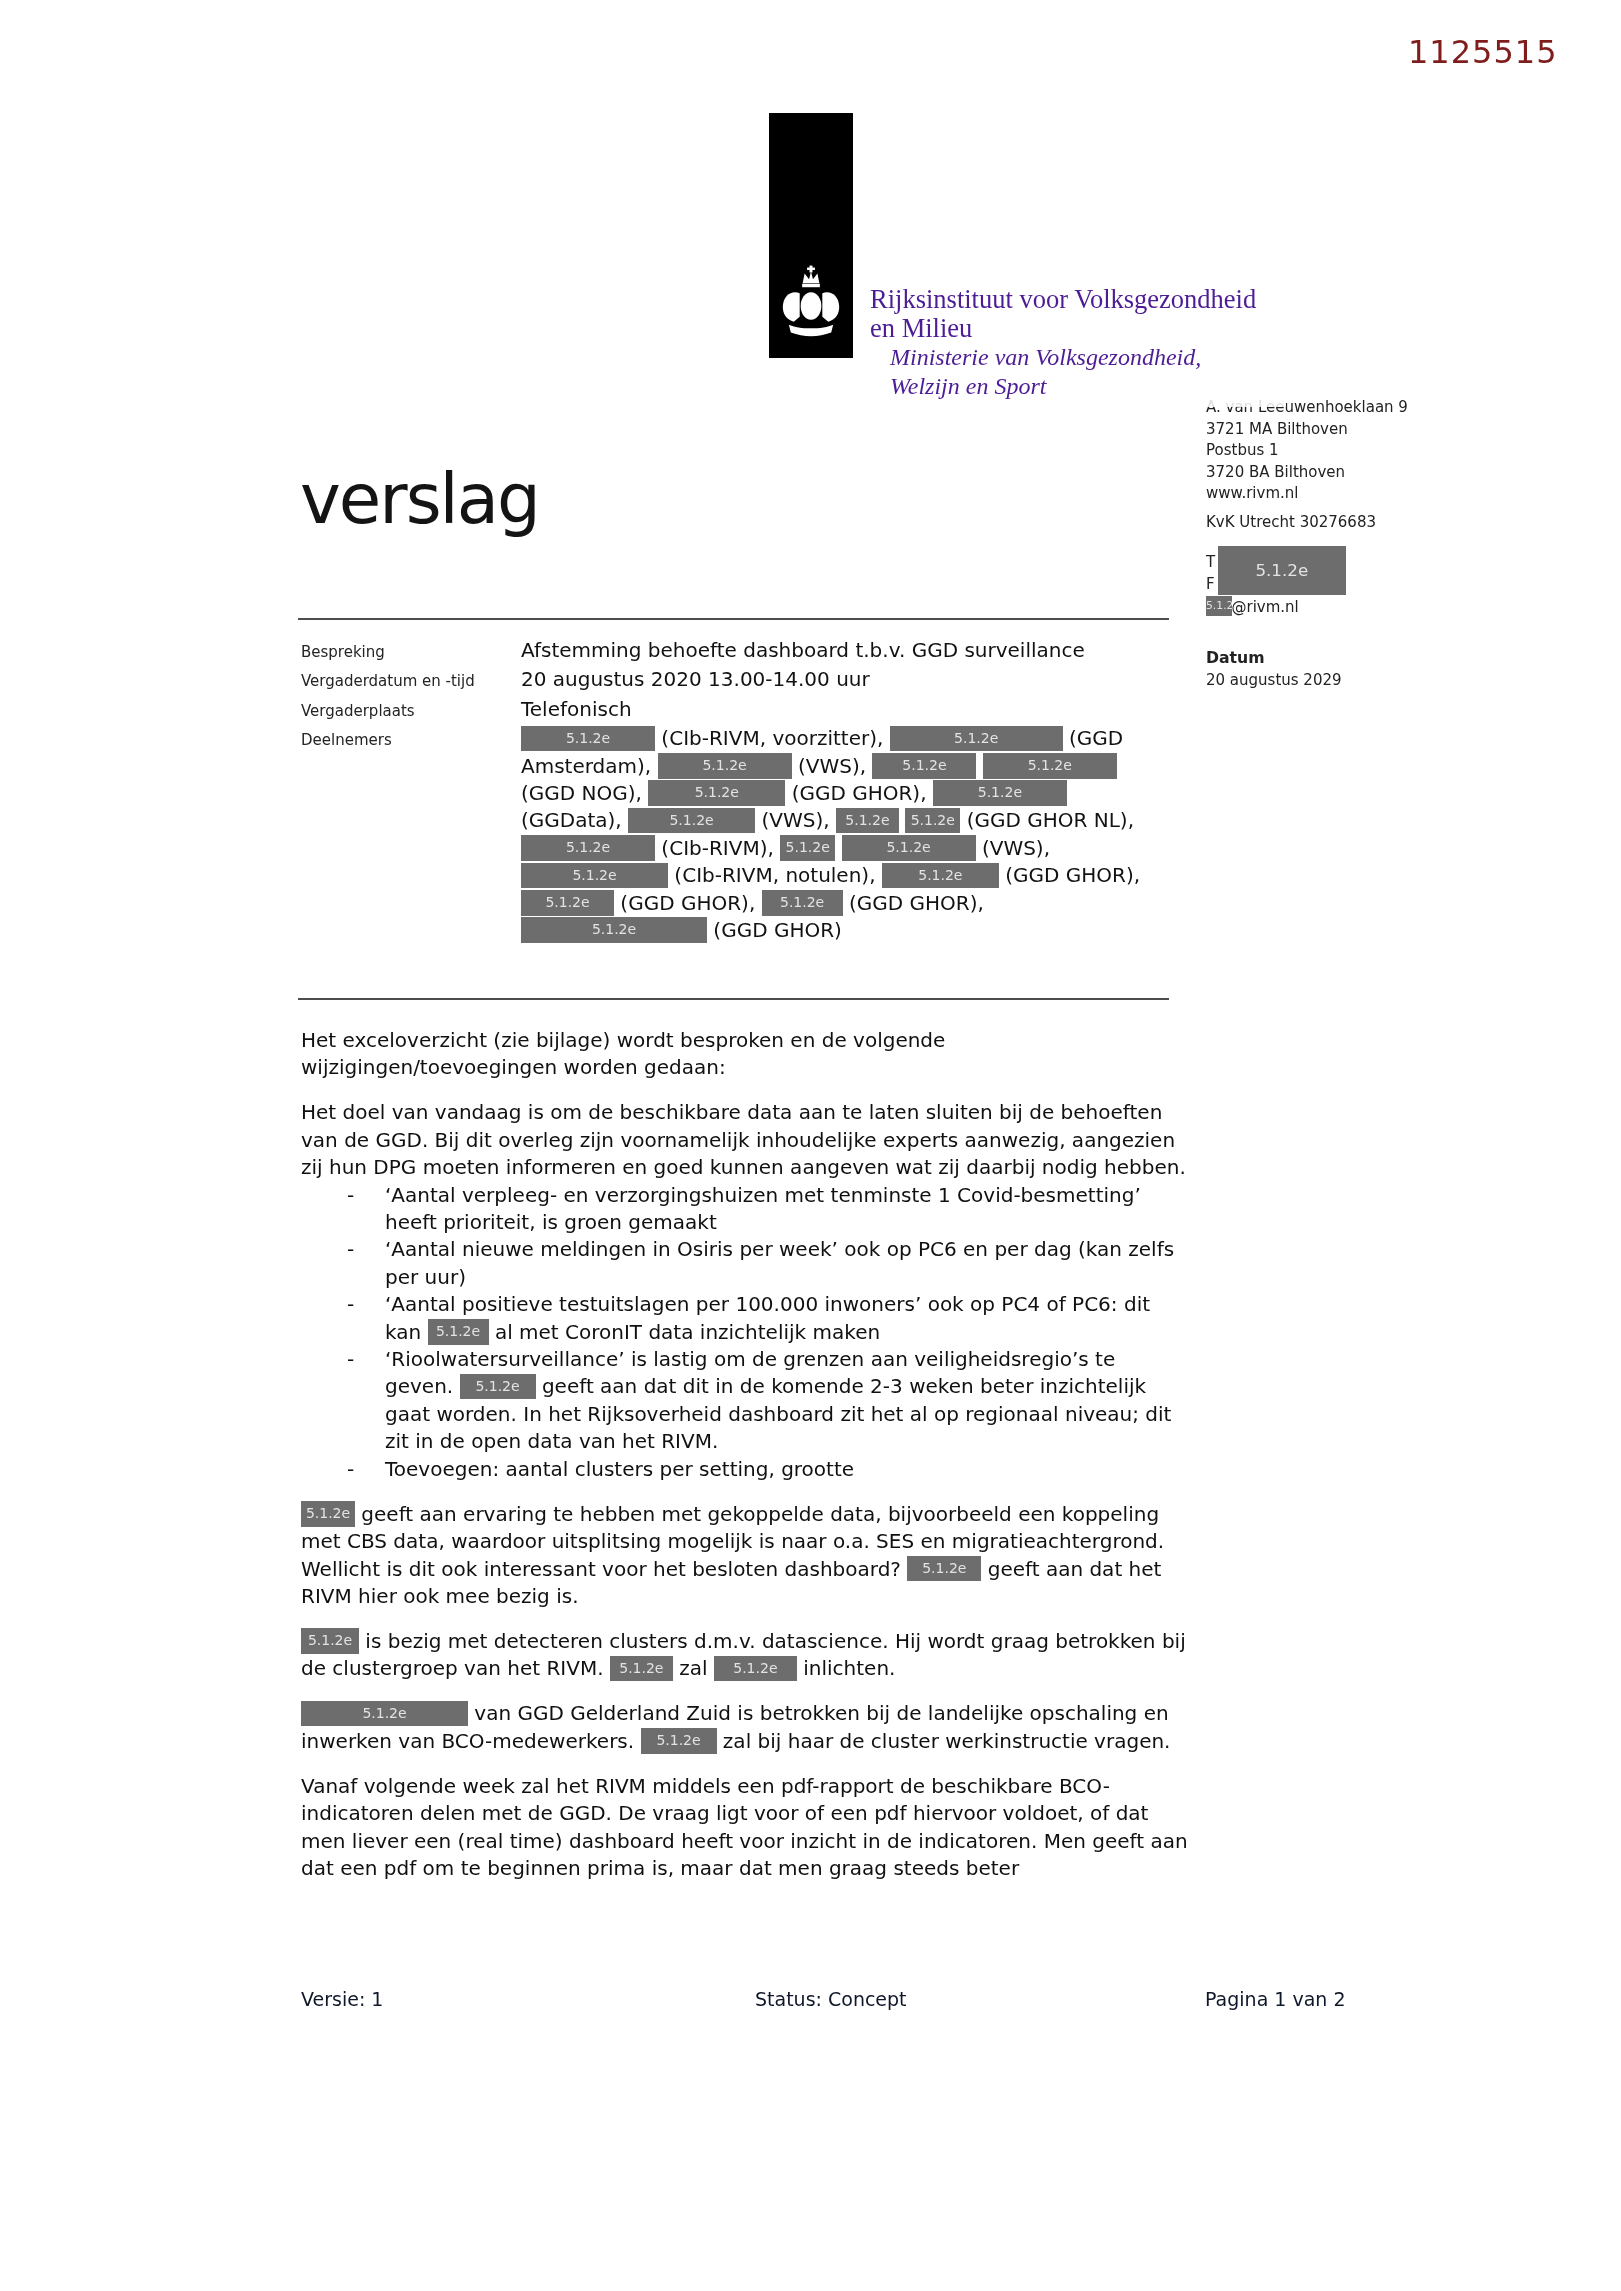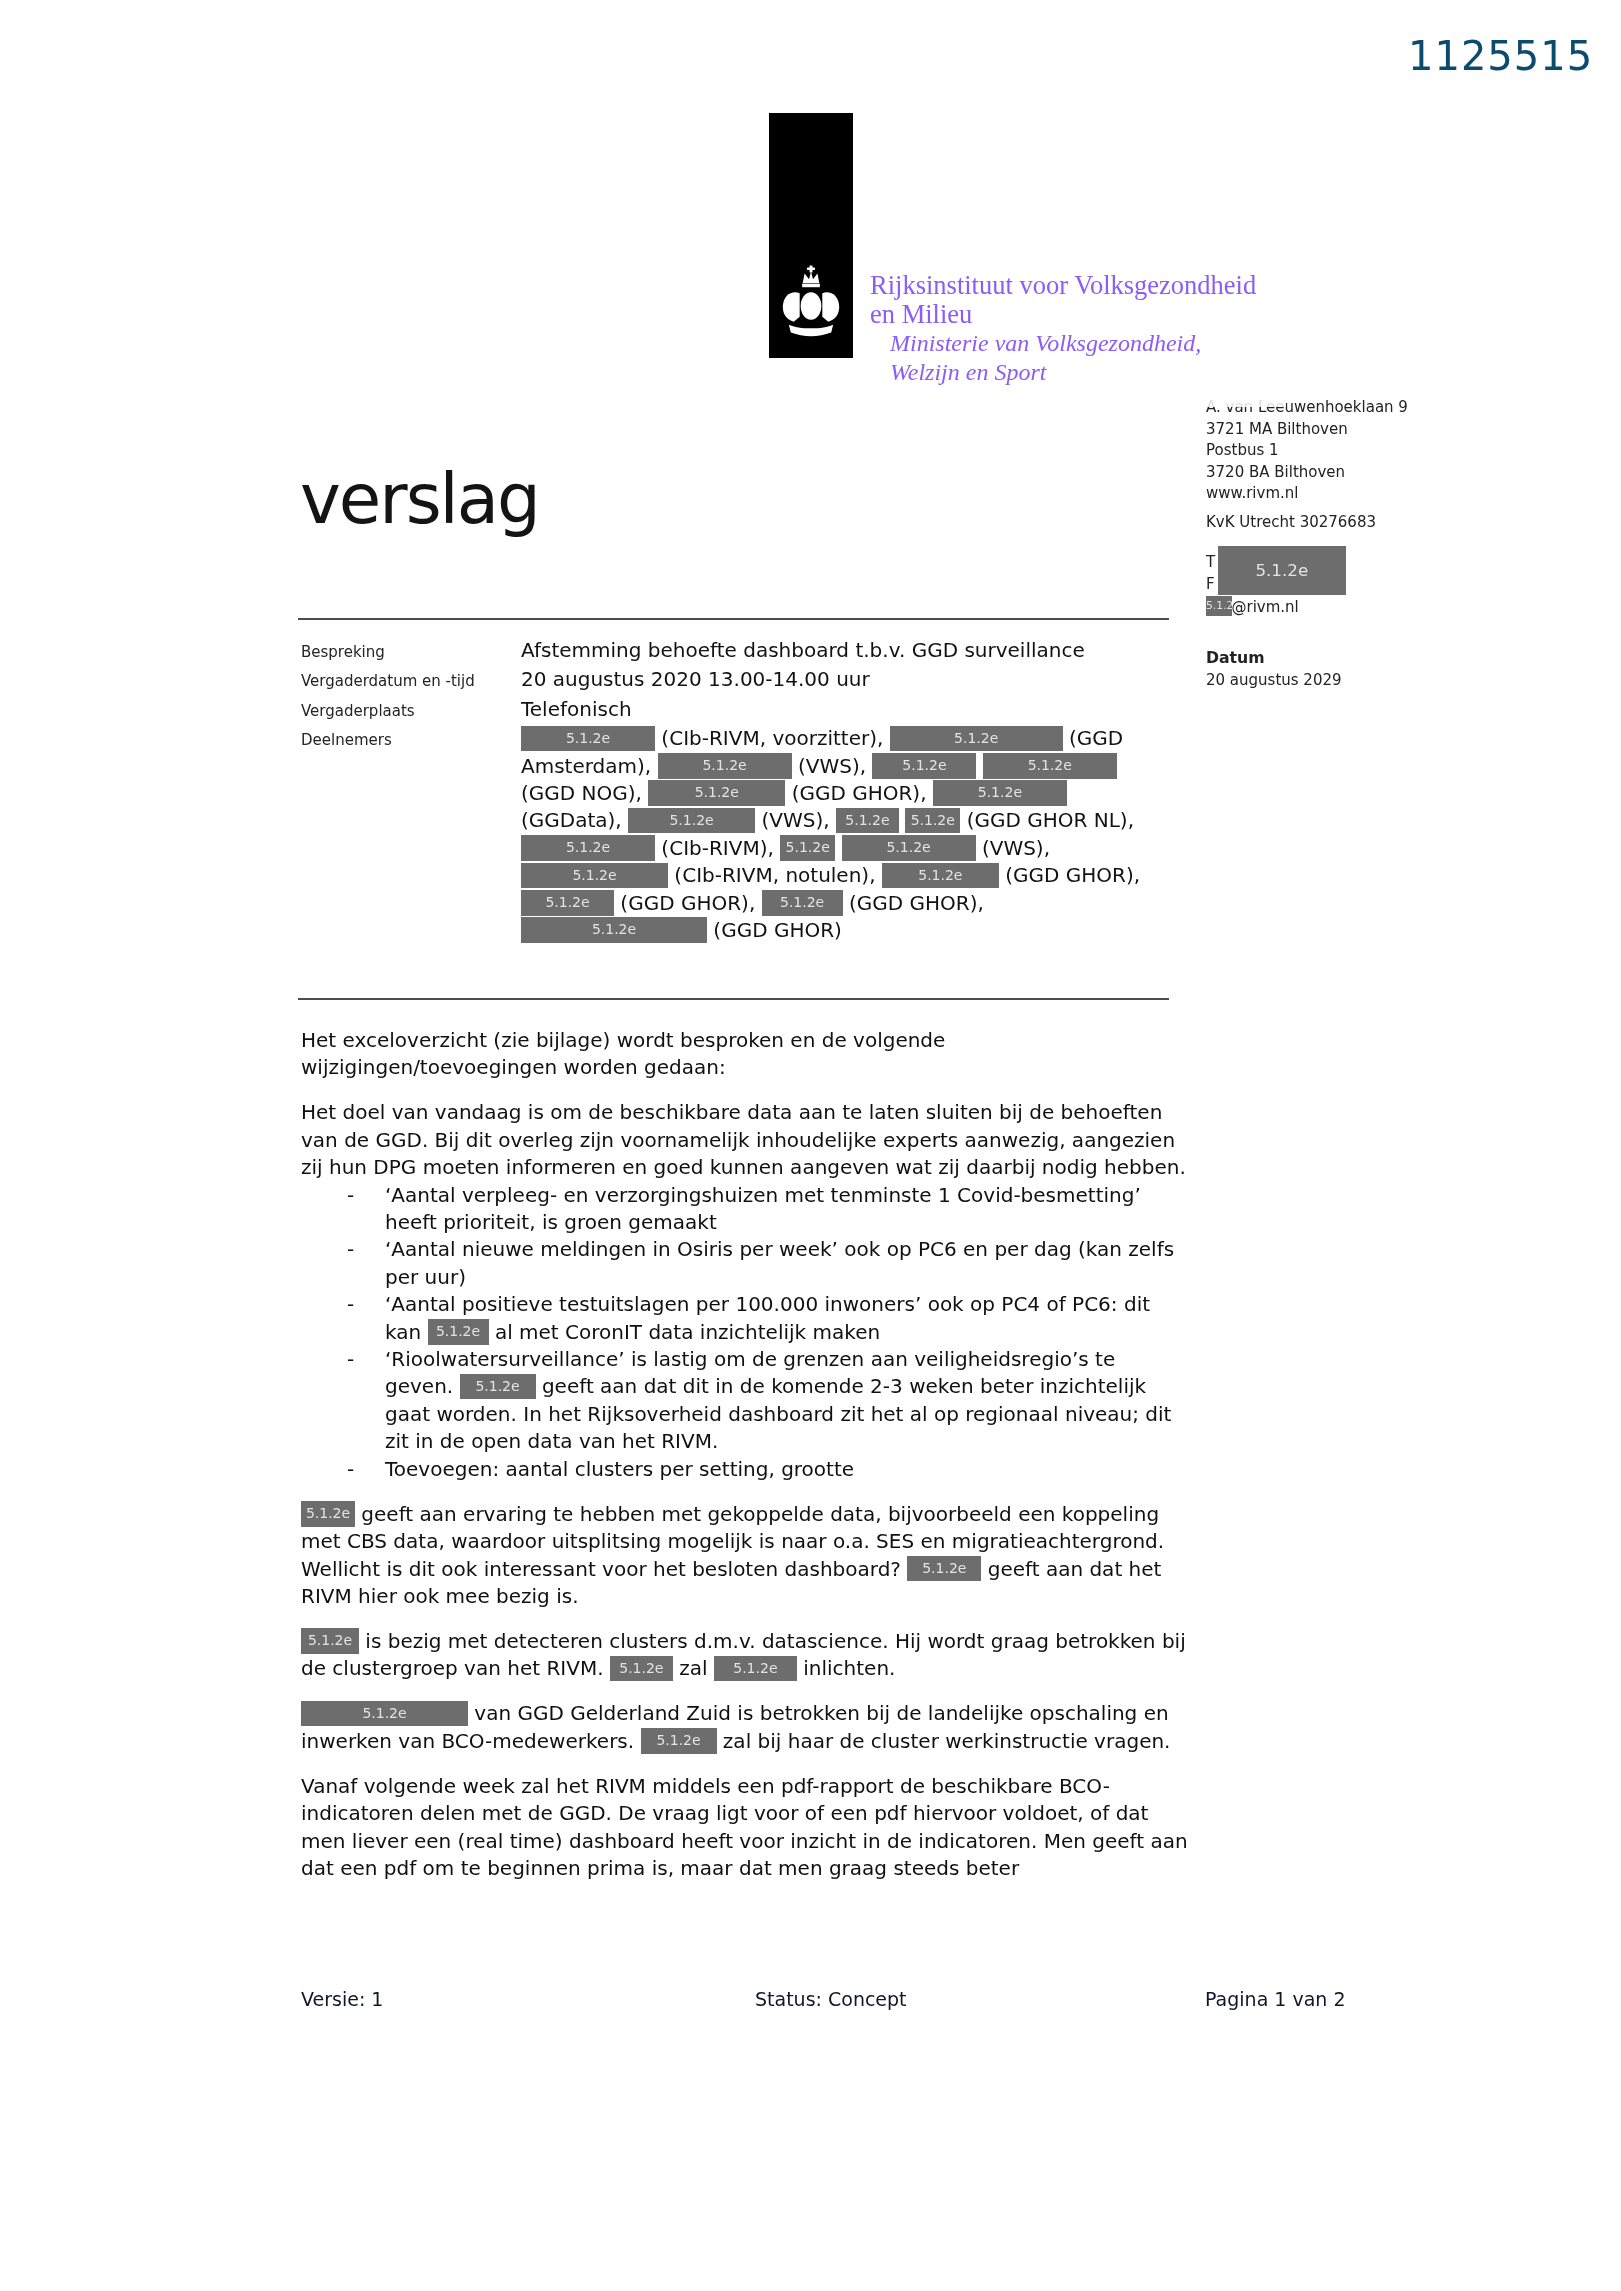--- a/index.html
+++ b/index.html
@@ -1,24 +1,24 @@
 <!DOCTYPE html>
 <html><head>
 <meta charset="utf-8">
 <style>
   html,body{margin:0;padding:0;background:#ffffff;}
   .page{position:relative;width:1621px;height:2292px;background:#ffffff;
         font-family:"DejaVu Sans",sans-serif;color:#1a1a1a;overflow:hidden;}
 
-  .doc-number{position:absolute;left:1408px;top:33px;font-size:40px;letter-spacing:1px;color:#0c4a6e;}
+  .doc-number{position:absolute;left:1408px;top:33px;font-size:32px;letter-spacing:1px;color:#7f1d1d;}
 
   .logo-box{position:absolute;left:769px;top:113px;width:84px;height:245px;background:#000;}
   .logo-emblem{position:absolute;left:9.8px;top:147px;width:65px;height:84px;}
 
-  .logo-text{position:absolute;left:870px;top:271px;line-height:29px;color:#8b5cf6;
+  .logo-text{position:absolute;left:870px;top:285px;line-height:29px;color:#4c1d95;
              font-family:"Liberation Serif","DejaVu Serif",serif;}
   .org-line{font-size:26.5px;}
   .ministry-line{font-size:24px;font-style:italic;margin-left:20px;}
 
   .right-col{position:absolute;left:1206px;top:0;width:255px;font-size:15px;line-height:21.6px;color:#222;}
   .addr{position:absolute;top:397px;left:0;}
   .scan-cut{position:absolute;left:0px;top:397px;width:80px;height:9.8px;background:#fff;opacity:.85;}
   .kvk{position:absolute;top:512px;left:0;}
   .tf-t{position:absolute;top:552px;left:0;}
   .tf-f{position:absolute;top:574px;left:0;}

